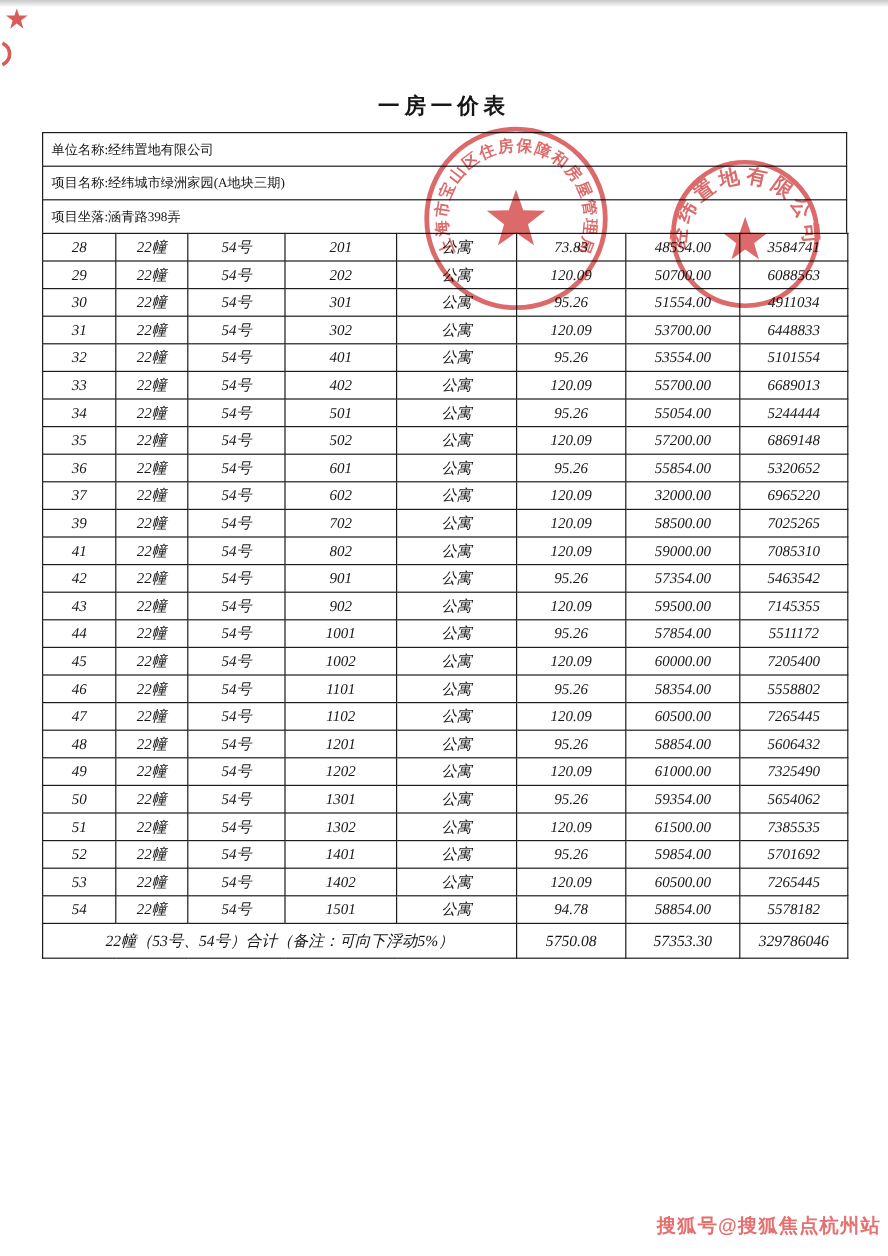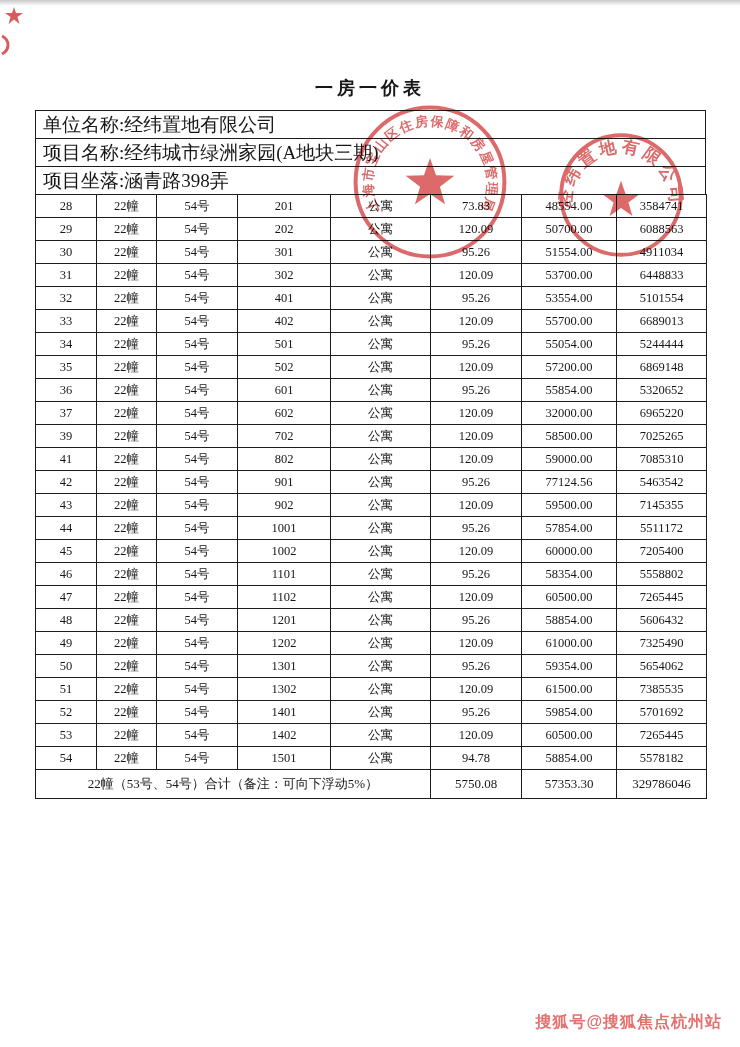--- a/index.html
+++ b/index.html
@@ -15,37 +15,37 @@
     position:absolute; top:0; left:0; width:100%; height:6px;
     background:linear-gradient(to bottom, #c9c9c9, rgba(255,255,255,0));
   }
   .doc-title {
     position:absolute; top:76px; left:0; width:740px;
     text-align:center; font-size:18px; font-weight:bold; letter-spacing:4px;
   }
   .sheet { position:absolute; left:35px; top:110px; width:671px; }
   .info-row {
     border:1px solid #1c1c1c; border-bottom:none;
-    height:28px; line-height:28px; padding-left:7px; font-size:19px;
+    height:28px; line-height:28px; padding-left:7px; font-size:11px;
     background:transparent;
     font-family:Liberation Serif, serif;
   }
-  table.price { border-collapse:collapse; table-layout:fixed; width:671px; }
+  table.price { border-collapse:collapse; table-layout:fixed; width:671px;font-style:italic; }
   table.price td {
     border:1px solid #1c1c1c; text-align:center; font-size:12.5px;
     height:23px; padding:0 2px; white-space:nowrap; overflow:hidden;
   }
   table.price tr.summary td { height:29px; font-size:13px; }
   .stamp {
     position:absolute; mix-blend-mode:multiply; opacity:0.78; pointer-events:none;
   }
   .stamp text { font-weight:bold; font-family:"Liberation Serif",serif; }
   .frag { position:absolute; opacity:0.85; pointer-events:none; }
   .watermark {
-    position:absolute; top:1012px; right:18px;
+    position:absolute; top:1012px; right:6px;
     font-family:"Liberation Sans","DejaVu Sans",sans-serif;
     font-weight:bold; font-size:16px; letter-spacing:1px; color:#e4706f;
   }
 </style>
 </head>
 <body>
 
 <div class="scan-top"></div>
 
 <div class="doc-title">一房一价表</div>
@@ -186,21 +186,21 @@
           <td>59000.00</td>
           <td>7085310</td>
         </tr>
         <tr>
           <td>42</td>
           <td>22幢</td>
           <td>54号</td>
           <td>901</td>
           <td>公寓</td>
           <td>95.26</td>
-          <td>77124.56</td>
+          <td>57354.00</td>
           <td>5463542</td>
         </tr>
         <tr>
           <td>43</td>
           <td>22幢</td>
           <td>54号</td>
           <td>902</td>
           <td>公寓</td>
           <td>120.09</td>
           <td>59500.00</td>

